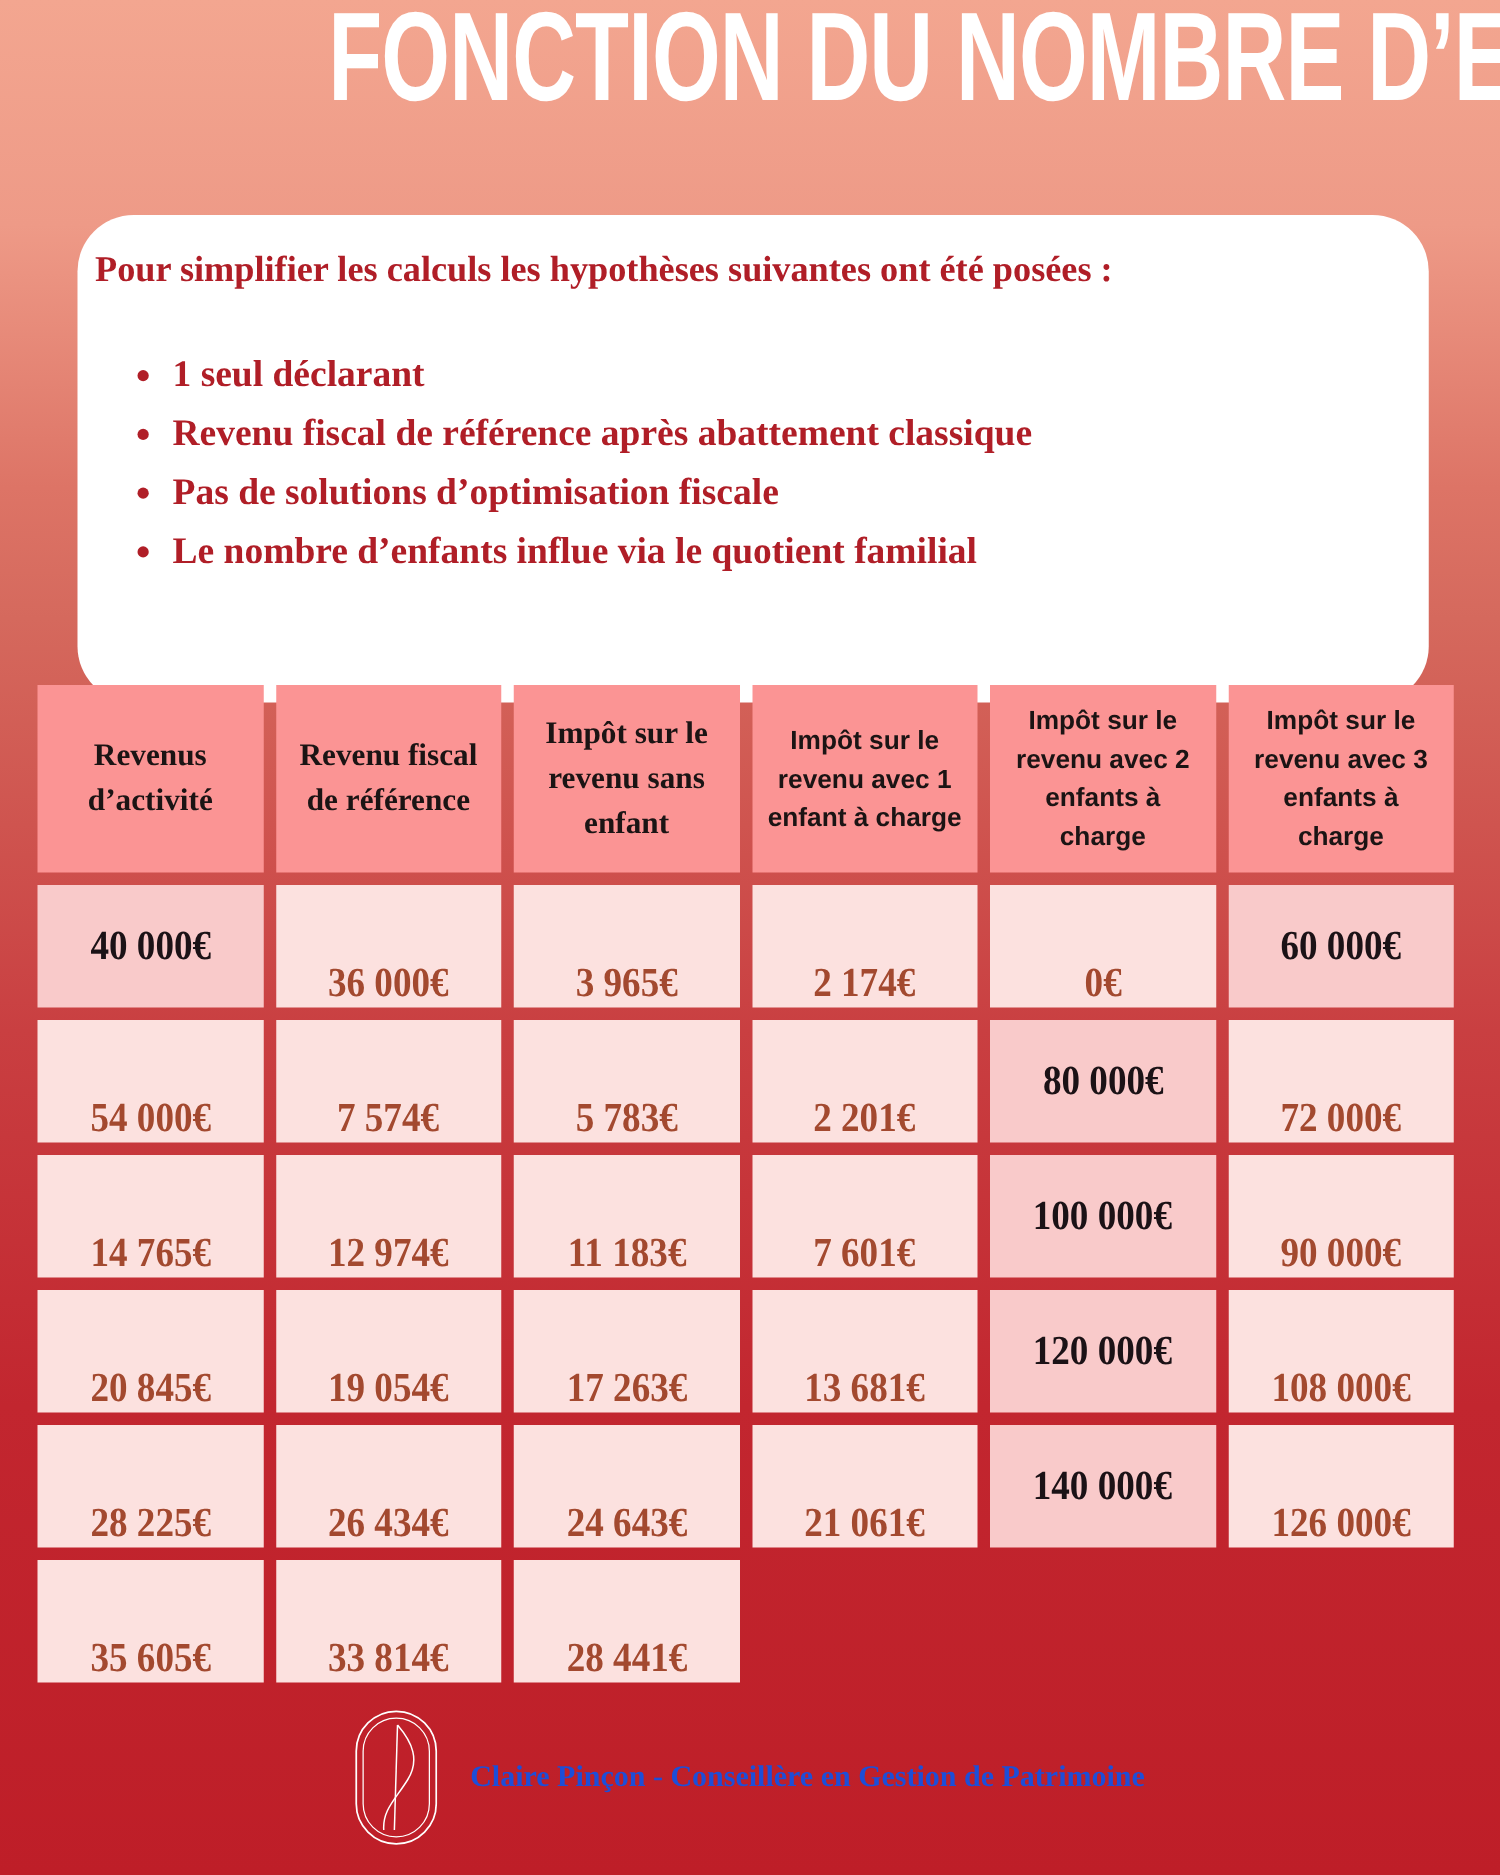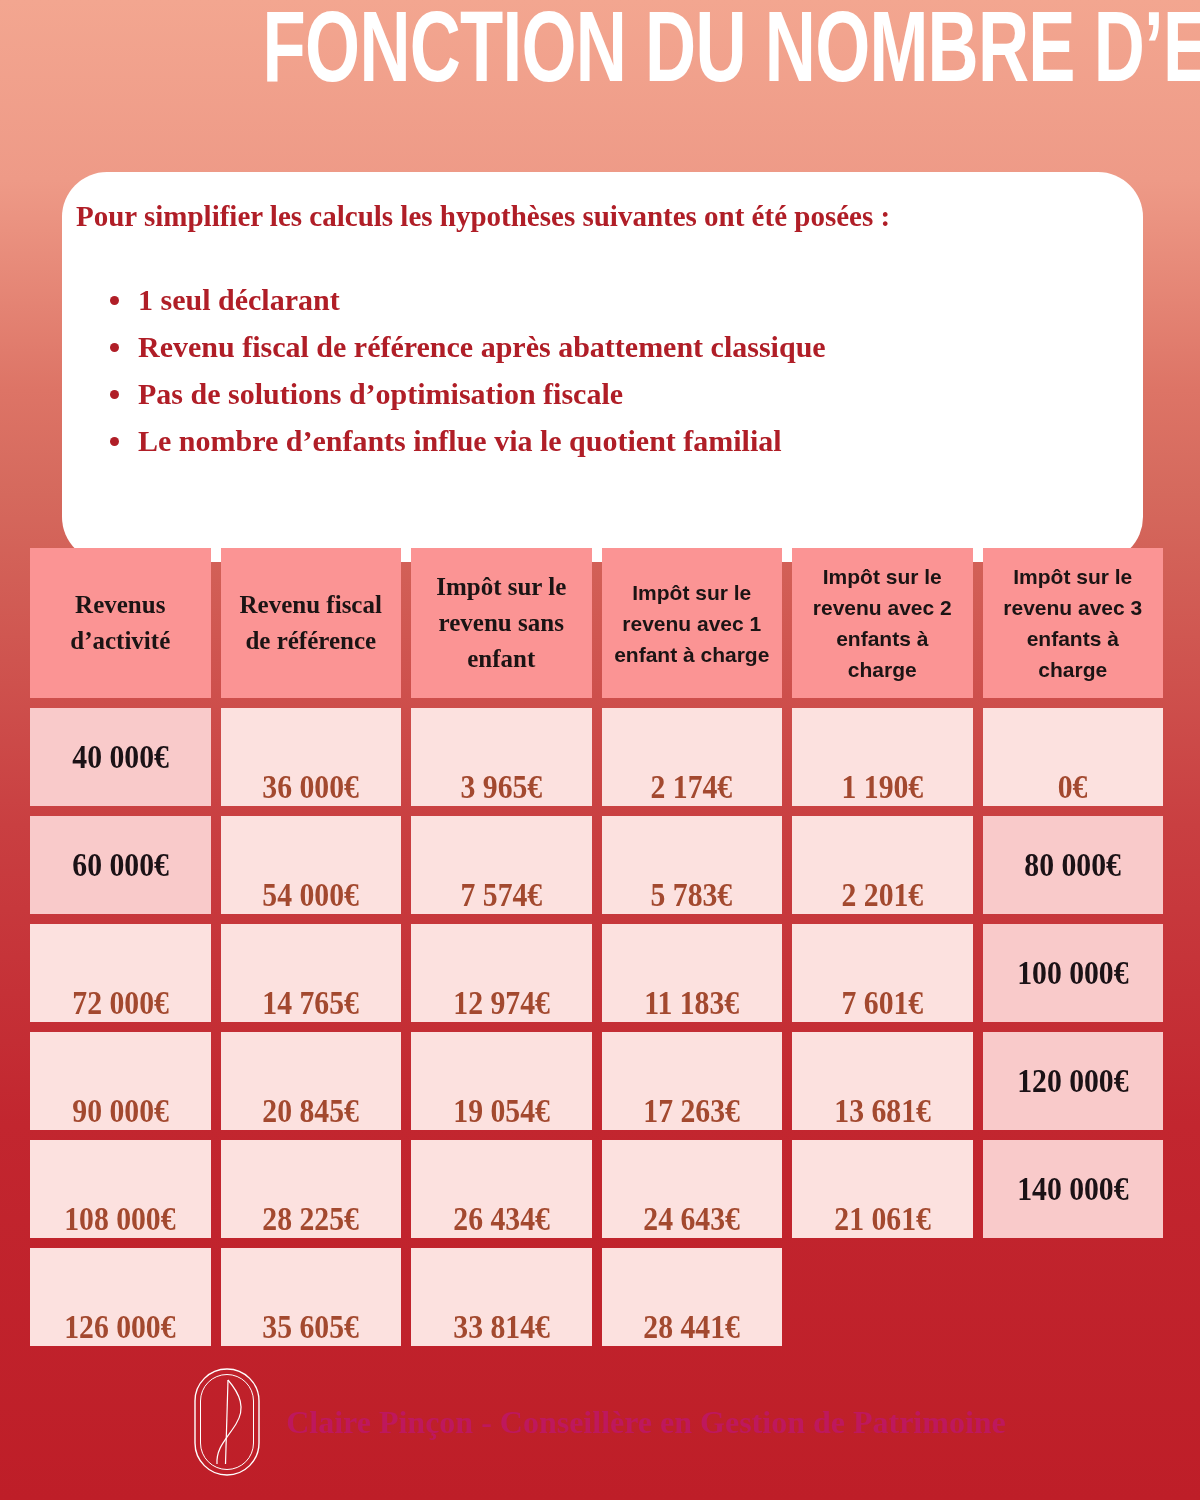--- a/index.html
+++ b/index.html
@@ -102,22 +102,22 @@
     position: absolute; top: 1366px; left: 0;
     width: 100%; height: 112px;
     display: flex; align-items: center; justify-content: center;
     gap: 26px;
   }
   .logo { display: inline-block; width: 66px; height: 108px; }
   .logo svg { display: block; }
   .footer-text {
     font-family: "Liberation Serif", serif;
     font-weight: 700;
-    font-size: 32px;
-    color: #be185d;
+    font-size: 24px;
+    color: #1d4ed8;
     white-space: nowrap;
   }
 </style>
 </head>
 <body>
 
 <div class="page">
 
   <header class="title">
     <div class="title-line"><span>FONCTION DU NOMBRE D’ENFANTS</span></div>
@@ -145,23 +145,20 @@
         <span class="val">40 000€</span>
       </div>
     <div class="cell td">
         <span class="val">36 000€</span>
       </div>
     <div class="cell td">
         <span class="val">3 965€</span>
       </div>
     <div class="cell td">
         <span class="val">2 174€</span>
-      </div>
-    <div class="cell td">
-        <span class="val">1 190€</span>
       </div>
     <div class="cell td">
         <span class="val">0€</span>
       </div>
 
     <div class="cell rh">
         <span class="val">60 000€</span>
       </div>
     <div class="cell td">
         <span class="val">54 000€</span>

